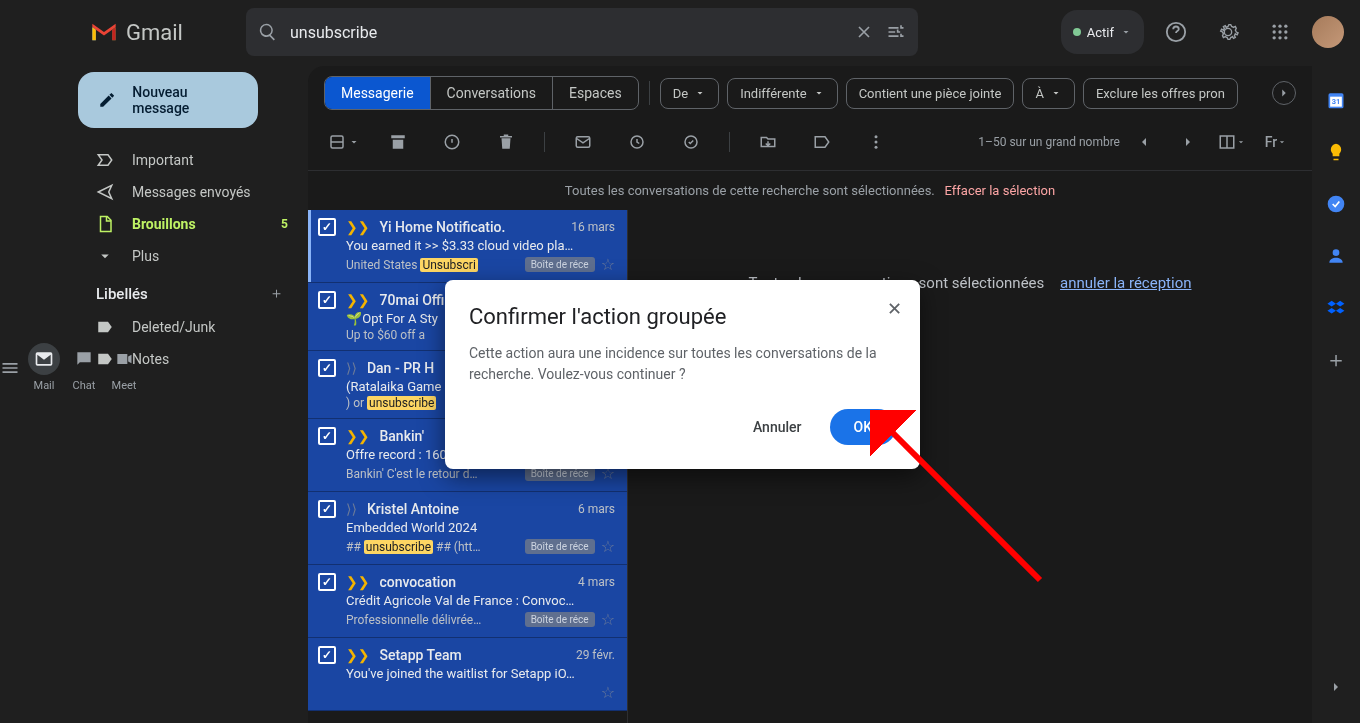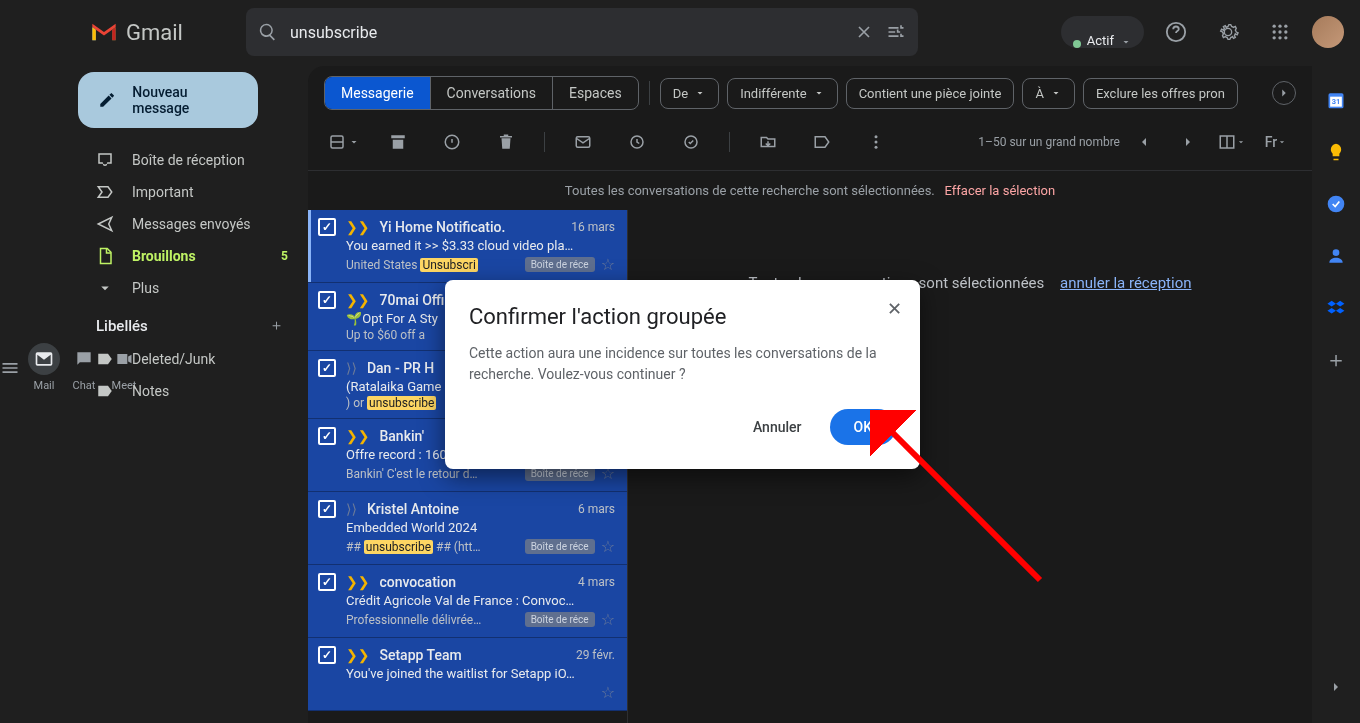--- a/index.html
+++ b/index.html
@@ -14,21 +14,21 @@
 .rail-label { font-size:11px; color:#9aa0a6; }
 
 .gmail-col { display:flex; flex-direction:column; flex:1; }
 .header { height:64px; display:flex; align-items:center; padding:0 16px; gap:12px; }
 .logo { display:flex; align-items:center; gap:8px; padding-left: 6px; width: 150px; }
 .logo-text { font-size:22px; color:#c4c7c5; font-weight:400;}
 .search { flex: 0 0 672px; max-width: 672px; background:#2d2e31; border-radius:8px; height:48px; display:flex; align-items:center; padding:0 12px; gap:12px; }
 .search input { flex:1; background:transparent; border:none; outline:none; color:#e8eaed; font-size:16px; }
 .search-icon-btn { color:#9aa0a6; cursor:pointer; display:flex; }
 .header-spacer { flex:1; }
-.status-pill { background:#2d2e31; border-radius:16px; height:32px; display:flex; align-items:flex-end; padding:0 12px; gap:6px; font-size:13px; color:#e8eaed; cursor:pointer;}
+.status-pill { background:#2d2e31; border-radius:16px; height:44px; display:flex; align-items:center; padding:0 12px; gap:6px; font-size:13px; color:#e8eaed; cursor:pointer;}
 .status-dot { width:8px; height:8px; background:#81c995; border-radius:50%; }
 .hicon { width:40px; height:40px; display:flex; align-items:center; justify-content:center; color:#9aa0a6; cursor:pointer; border-radius:50%;}
 .avatar { width:32px; height:32px; border-radius:50%; background:linear-gradient(135deg,#a67b5b,#c49878); cursor:pointer;}
 
 .body-row { display:flex; flex:1; overflow:hidden; }
 .sidebar { width:240px; padding:8px 8px 8px 10px; overflow-y:auto; }
 .compose { background:#c2e7ff; color:#001d35; border-radius:16px; height:56px; width:180px; display:flex; align-items:center; gap:16px; padding:0 20px; font-size:14px; font-weight:500; cursor:pointer; margin-bottom:16px; opacity:0.85; }
 .nav { list-style:none; }
 .nav-item { height:32px; display:flex; align-items:center; gap:18px; padding:0 12px 0 18px; border-radius:0 16px 16px 0; color:#c4c7c5; font-size:14px; cursor:pointer; }
 .nav-item .count { margin-left:auto; font-size:12px; }
@@ -196,28 +196,20 @@
       <div class="sidebar">
         <div class="compose">
           <svg width="20" height="20" viewBox="0 0 24 24" fill="currentColor">
               <path d="M3 17.25V21h3.75L17.8 9.94l-3.75-3.75L3 17.25zM20.7 7.04a1 1 0 000-1.41l-2.34-2.34a1 1 0 00-1.41 0L15 5.25 18.75 9l1.95-1.96z"></path>
             </svg>
           <span>Nouveau message</span>
         </div>
         <ul class="nav" id="nav-list">
             <li class="nav-item">
               <span>
-                <svg width="18" height="18" viewBox="0 0 24 24" fill="currentColor">
-                  <path d="M3 3h18v14h-6a3 3 0 01-6 0H3zM5 5v10h4a3 3 0 006 0h4V5z"></path>
-                </svg>
-              </span>
-              <span>Boîte de réception</span>
-            </li>
-            <li class="nav-item">
-              <span>
                 <svg width="18" height="18" viewBox="0 0 24 24" fill="none" stroke="currentColor" stroke-width="2">
                   <path d="M3 5h13l5 7-5 7H3l5-7z"></path>
                 </svg>
               </span>
               <span>Important</span>
             </li>
             <li class="nav-item">
               <span>
                 <svg width="18" height="18" viewBox="0 0 24 24" fill="none" stroke="currentColor" stroke-width="2">
                   <path d="M3 12l18-9-4 9 4 9z"></path>

